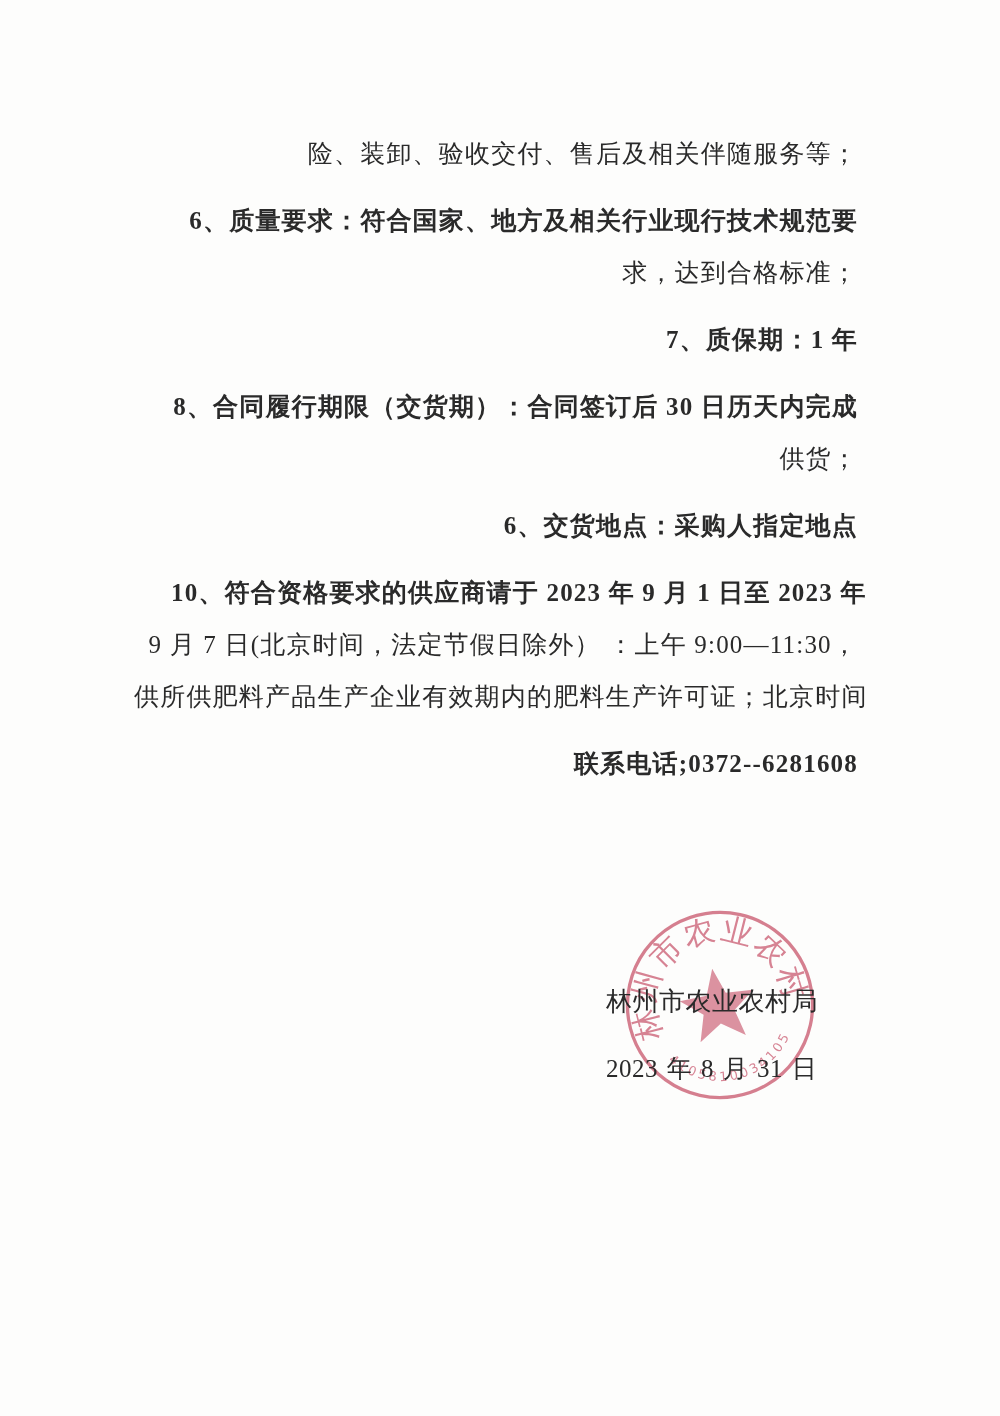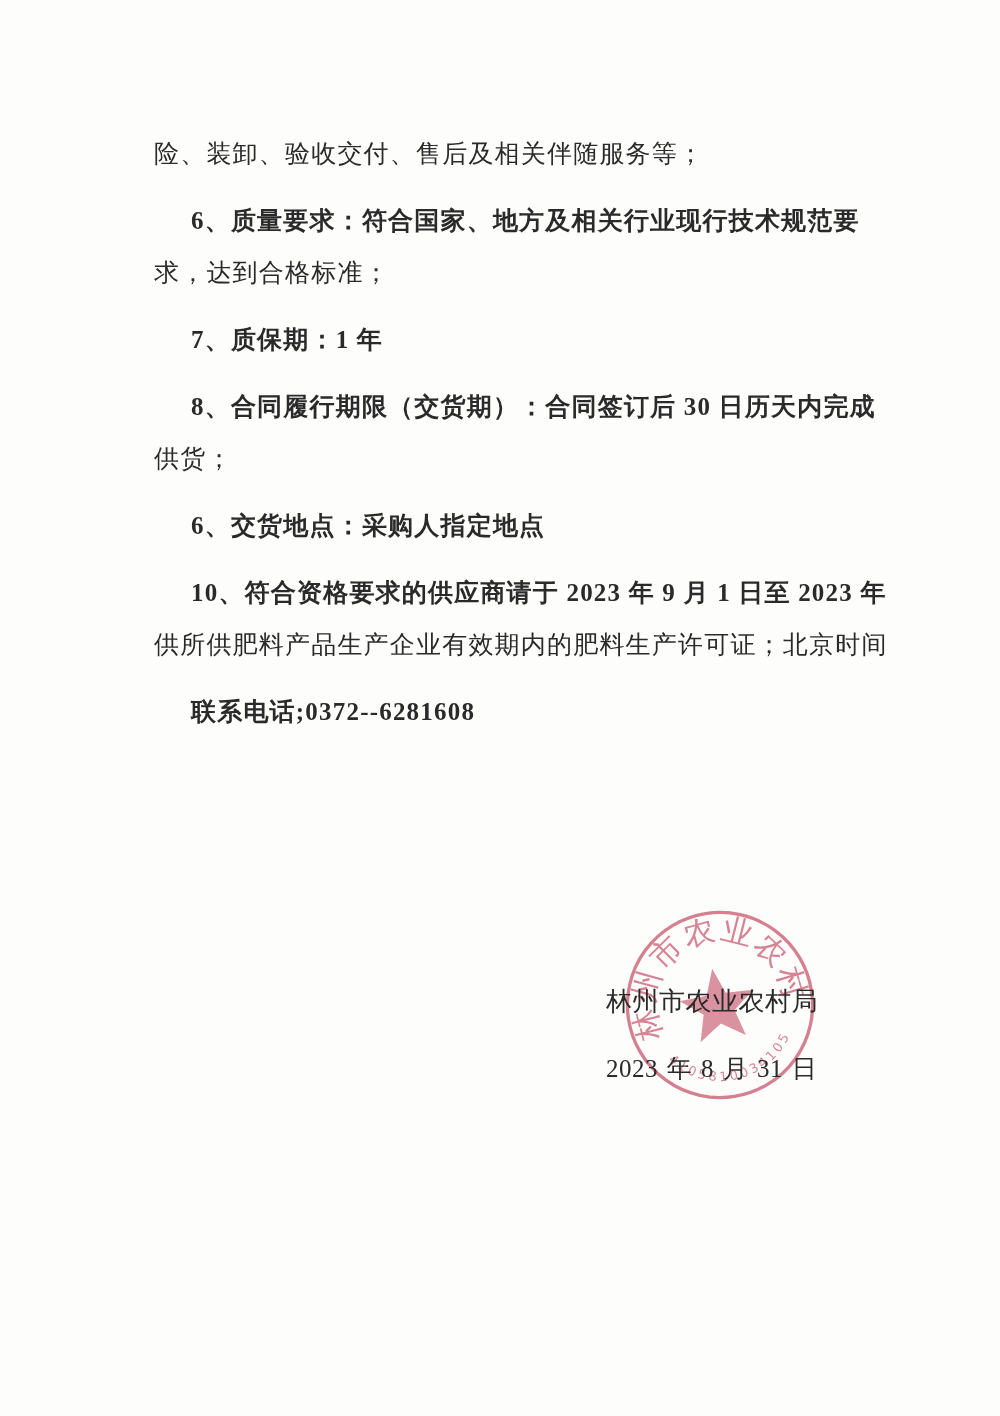--- a/index.html
+++ b/index.html
@@ -13,23 +13,24 @@
     width: 1000px;
     height: 1416px;
     position: relative;
     background: var(--page-bg);
     font-family: "Liberation Serif", "DejaVu Serif", serif;
     color: var(--text-color);
     overflow: hidden;
   }
   .doc-body {
     position: absolute;
-    left: 154px;
+    left: 134px;
     top: 128px;
     width: 724px;
+    text-align: right;
   }
   .para { margin: 0 0 15px 0; }
   .line {
     font-size: 25px;
     line-height: 52px;
     letter-spacing: 1.2px;
     white-space: nowrap;
   }
   .para.indent .line:first-child { text-indent: 37px; font-weight: bold; }
   .sig-org {
@@ -99,20 +100,21 @@
     </div>
     <div class="para indent">
       <div class="line">8、合同履行期限（交货期）：合同签订后 30 日历天内完成</div>
       <div class="line">供货；</div>
     </div>
     <div class="para indent">
       <div class="line">6、交货地点：采购人指定地点</div>
     </div>
     <div class="para indent">
       <div class="line">10、符合资格要求的供应商请于 2023 年 9 月 1 日至 2023 年</div>
+      <div class="line">9 月 7 日(北京时间，法定节假日除外） ：上午 9:00—11:30，</div>
       <div class="line">供所供肥料产品生产企业有效期内的肥料生产许可证；北京时间</div>
     </div>
     <div class="para indent">
       <div class="line">联系电话;0372--6281608</div>
     </div>
   </div>
 
 <div class="stamp">
   <svg width="216" height="216" viewBox="0 0 210 210">
     <defs>

